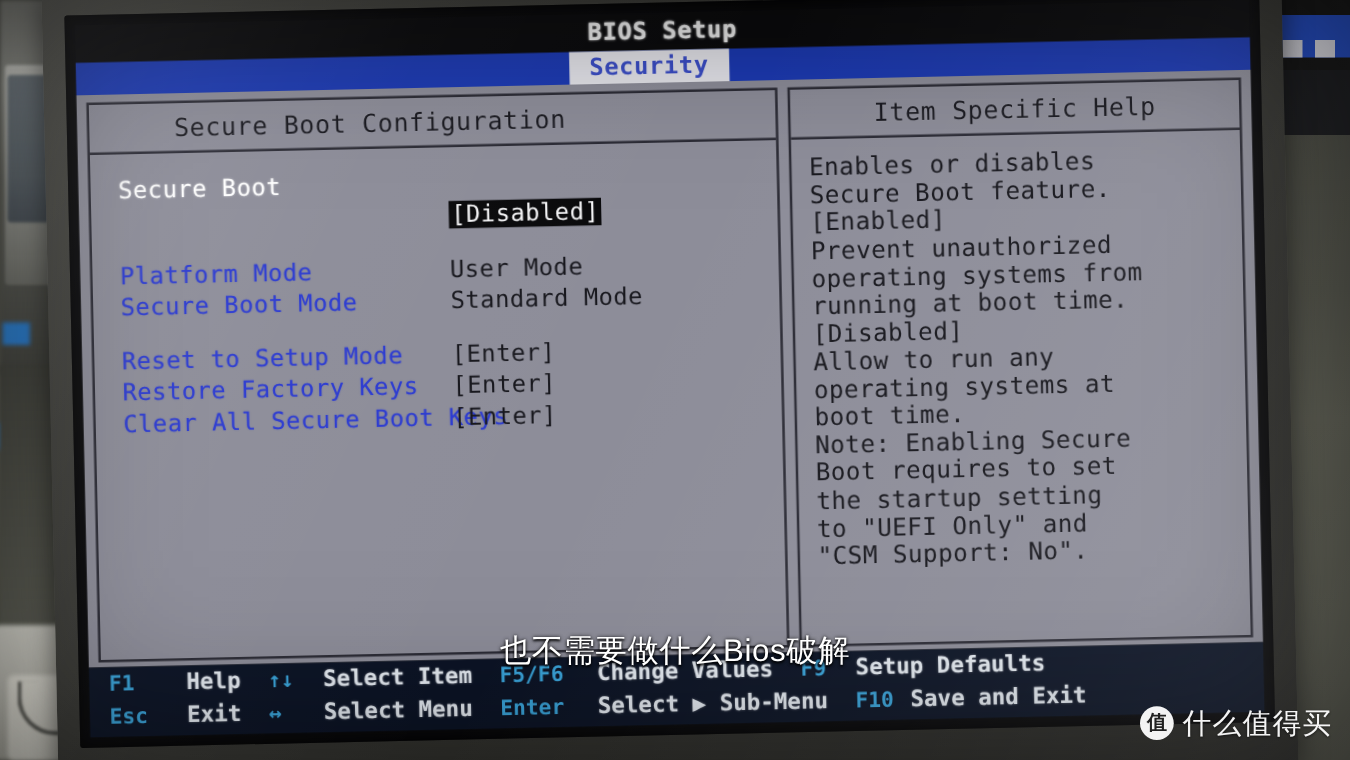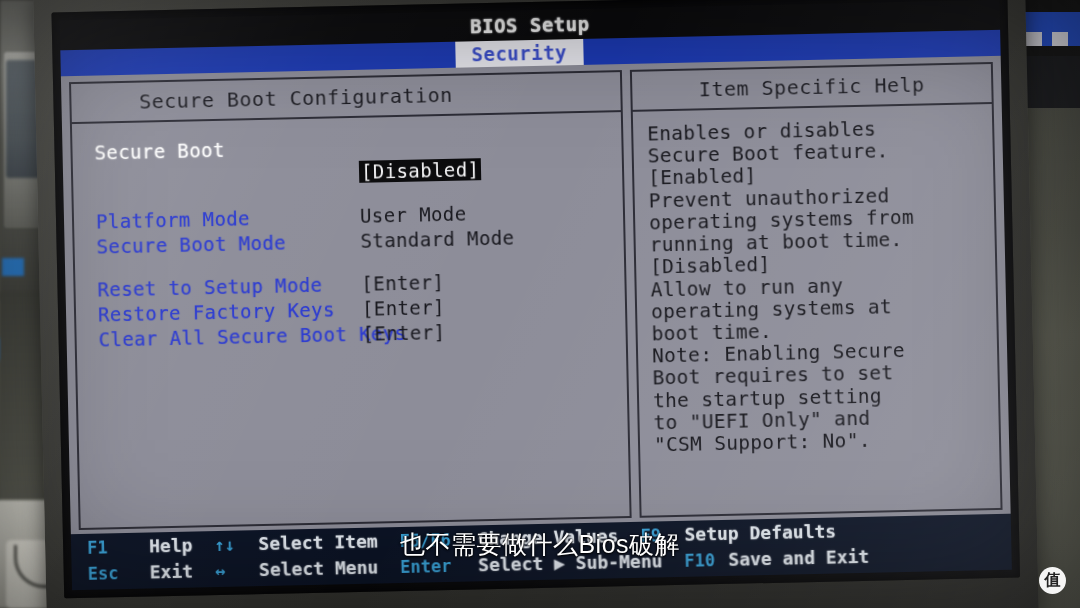--- a/index.html
+++ b/index.html
@@ -110,21 +110,21 @@
 
   
   .glare{position:absolute;left:0;top:0;width:1080px;height:608px;pointer-events:none;
     background:linear-gradient(115deg,rgba(255,255,255,.10) 0%,rgba(255,255,255,.02) 26%,
       rgba(255,255,255,0) 46%,rgba(255,255,255,.05) 76%,rgba(255,255,255,.10) 100%);}
   .vignette{position:absolute;inset:0;pointer-events:none;
     box-shadow:inset 0 0 140px rgba(0,0,0,.55);}
   .soft{filter:blur(.55px);}
 
   
-  .subtitle{position:absolute;left:0;right:0;top:528px;text-align:center;
+  .subtitle{position:absolute;left:0;right:0;top:504px;text-align:center;
     font-family:"Liberation Sans","DejaVu Sans",sans-serif;
     font-size:25px;color:#ffffff;letter-spacing:.5px;
     text-shadow:0 0 3px rgba(0,0,0,.85),0 1px 2px rgba(0,0,0,.9);}
   .watermark{position:absolute;right:14px;bottom:14px;display:flex;align-items:center;
     gap:7px;opacity:.95;}
   .wm-logo{width:27px;height:27px;border-radius:50%;background:#fff;color:#222;
     display:flex;align-items:center;justify-content:center;
     font-family:"Liberation Sans","DejaVu Sans",sans-serif;font-size:16px;font-weight:700;}
   .wm-text{font-family:"Liberation Sans","DejaVu Sans",sans-serif;font-size:23px;
     color:#fff;letter-spacing:1px;text-shadow:0 1px 2px rgba(0,0,0,.6);}
@@ -266,15 +266,16 @@
 
     </div>
   </div>
 
   <div class="glare"></div>
   <div class="vignette"></div>
 
   <div class="subtitle">也不需要做什么Bios破解</div>
   <div class="watermark">
     <div class="wm-logo">值</div>
+    <div class="wm-text">什么值得买</div>
   </div>
 
 </div>
 
 </body></html>

